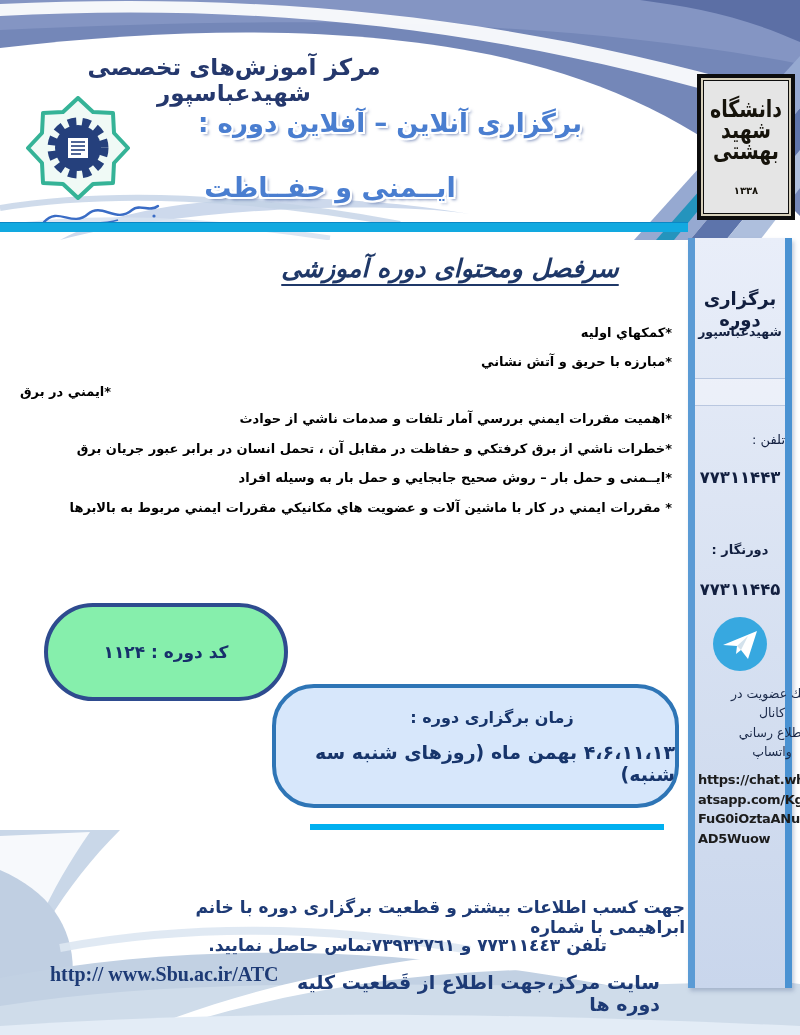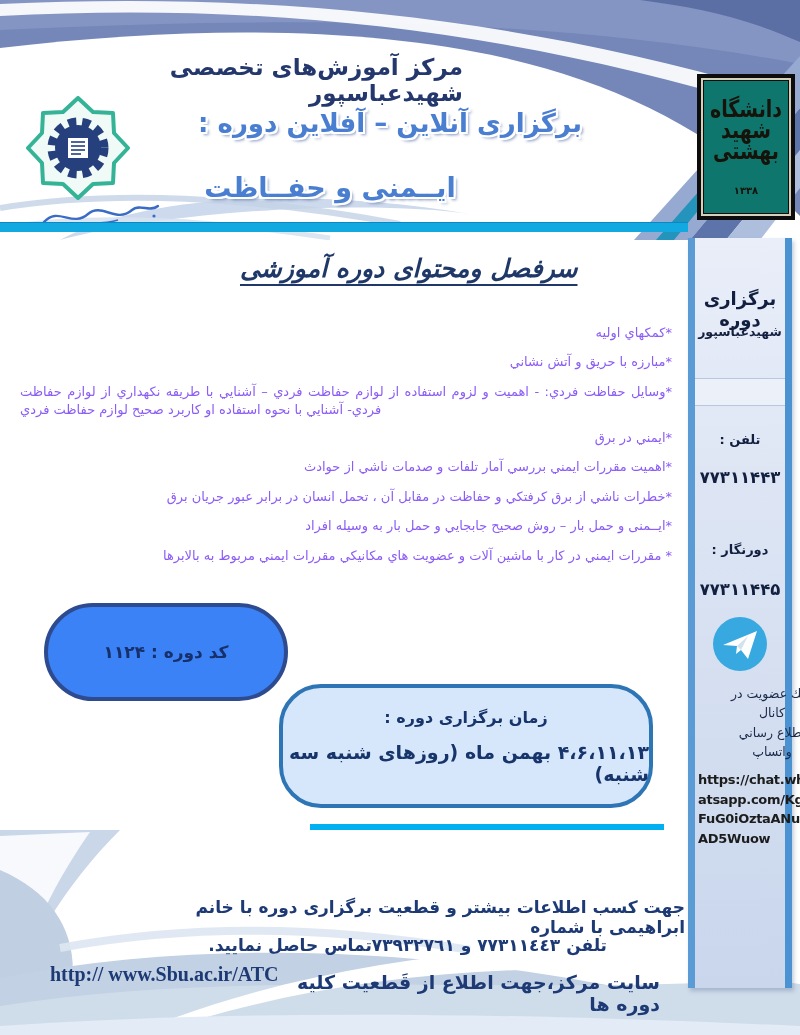--- a/index.html
+++ b/index.html
@@ -1,67 +1,67 @@
 <!DOCTYPE html>
 <html lang="fa"><head>
 <meta charset="utf-8">
 <style>
   html,body{margin:0;padding:0;}
   body{width:800px;height:1035px;position:relative;overflow:hidden;background:#ffffff;
        font-family:"DejaVu Sans","Liberation Sans",sans-serif;}
   .abs{position:absolute;}
   
   #header-art{left:0;top:0;width:800px;height:240px;}
-  .center-name{left:23px;top:54px;width:440px;direction:rtl;
+  .center-name{left:14px;top:54px;width:440px;text-align:center;direction:rtl;
       font-size:23px;font-weight:bold;color:#25386d;}
   .outlined-blue{color:#4a7ed0;font-weight:bold;direction:rtl;text-align:center;
       text-shadow:-2px -2px 0 #fff,2px -2px 0 #fff,-2px 2px 0 #fff,2px 2px 0 #fff,
                   -2px 0 0 #fff,2px 0 0 #fff,0 -2px 0 #fff,0 2px 0 #fff,3px 3px 3px rgba(40,70,140,.55);}
   .delivery-mode{left:170px;top:108px;width:440px;font-size:26px;}
   .course-title{left:180px;top:172px;width:300px;font-size:27px;letter-spacing:1px;}
   .cyan-rule{left:0;top:222px;width:688px;height:9px;background:#12a9e0;border-top:1px solid #0b87c5;}
   
-  .sbu-logo{left:697px;top:74px;width:90px;height:138px;background:#0f766e;
+  .sbu-logo{left:697px;top:74px;width:90px;height:138px;background:#e5e5e5;
       border:4px solid #0d0d0d;box-shadow:inset 0 0 0 2px #d6cfba, inset 0 0 0 3px #0d0d0d;
       display:flex;flex-direction:column;justify-content:center;align-items:center;z-index:3;}
   .sbu-logo .w{direction:rtl;font-weight:bold;color:#16130b;font-size:19px;line-height:1.12;
       transform:scaleY(1.25);letter-spacing:-1px;}
   .sbu-logo .y{font-size:10px;color:#16130b;font-weight:bold;margin-top:24px;}
   
   #center-logo{left:26px;top:96px;width:104px;height:104px;}
   #signature{left:38px;top:198px;width:126px;height:34px;}
   
-  .syllabus-title{right:140px;top:254px;width:420px;direction:rtl;text-align:left;
+  .syllabus-title{right:140px;top:254px;width:420px;direction:rtl;text-align:center;
       font-size:25px;font-weight:bold;font-style:italic;color:#1f3868;
       text-decoration:underline;text-underline-offset:7px;}
   .syllabus-list{left:20px;top:324px;width:652px;direction:rtl;}
-  .syl-item{font-size:13px;font-weight:normal;color:#8b5cf6;line-height:1.42;
+  .syl-item{font-size:13px;font-weight:bold;color:#000000;line-height:1.42;
       margin-bottom:11px;text-align:right;}
   .syl-item:nth-child(3){text-align:justify;text-align-last:left;margin-bottom:9px;}
   
-  .pill{border-radius:50px;background:#3b82f6;direction:rtl;display:flex;flex-direction:column;
+  .pill{border-radius:50px;background:#86efac;direction:rtl;display:flex;flex-direction:column;
       justify-content:center;align-items:center;}
   .pill-code{left:44px;top:603px;width:236px;height:90px;border:4px solid #2e4b8f;}
   .pill-code .t{font-size:17px;font-weight:bold;color:#17306b;}
-  .pill-time{left:279px;top:684px;width:366px;height:116px;border:4px solid #2e75b6;
-      background:#d7e7fb;border-radius:42px;}
+  .pill-time{left:272px;top:684px;width:366px;height:116px;border:4px solid #2e75b6;
+      background:#d7e7fb;border-radius:42px;padding-left:33px;}
   .pill-time .t1{font-size:16px;font-weight:bold;color:#17356b;margin-bottom:14px;}
   .pill-time .t2{font-size:19px;font-weight:bold;color:#17356b;}
   .cyan-bar2{left:310px;top:824px;width:354px;height:11px;background:#00b0f0;}
   
   .sidebar{left:688px;top:238px;width:90px;height:750px;z-index:2;
       border-left:7px solid #5b9bd5;border-right:7px solid #4a92d2;
       background:linear-gradient(180deg,#e9eef9 0%,#d6e0f1 55%,#c9d6ec 100%);
       box-shadow:2px 3px 4px rgba(90,110,150,.35);}
   .sb{position:absolute;width:100%;text-align:center;direction:rtl;color:#121f3f;}
   .sb-org1{top:50px;font-size:18px;font-weight:bold;}
   .sb-org2{top:86px;font-size:12.5px;font-weight:bold;}
   .sb-div{top:140px;height:26px;width:100%;border-top:1px solid #b9c7e0;border-bottom:1px solid #b9c7e0;
       background:rgba(255,255,255,.35);}
-  .sb-phlab{top:194px;font-size:13px;font-weight:bold;}
+  .sb-phlab{top:194px;font-size:13px;font-weight:normal;text-align:right;}
   .sb-phnum{top:230px;font-size:16.5px;font-weight:bold;letter-spacing:1px;}
   .sb-fxlab{top:304px;font-size:13px;font-weight:bold;}
   .sb-fxnum{top:342px;font-size:16.5px;font-weight:bold;letter-spacing:1px;}
   .sb-tg{top:378px;left:17px;width:56px;height:56px;}
   .sb-channel{top:446px;font-weight:normal;font-size:12.5px;line-height:1.55;color:#1b2a4a;margin-left:32px;}
   .sb-url{top:532px;text-align:left;direction:ltr;padding-left:3px;font-size:13px;
       font-weight:bold;color:#1c1c1c;line-height:1.5;letter-spacing:-0.3px;}
   
   #footer-art{left:0;top:830px;width:800px;height:205px;}
   .contact1{right:115px;top:897px;width:560px;direction:rtl;text-align:right;
@@ -123,21 +123,20 @@
   <circle cx="116" cy="18" r="1.6" fill="#3a6cc5"></circle>
 </svg>
 
 <div class="abs cyan-rule"></div>
 
 <div class="abs syllabus-title">سرفصل ومحتوای دوره آموزشی</div>
 
 <div class="abs syllabus-list">
     <div class="syl-item">*کمکهاي اوليه</div>
     <div class="syl-item">*مبارزه با حريق و آتش نشاني</div>
-    <div class="syl-item">*وسايل حفاظت فردي: - اهميت و لزوم استفاده از لوازم حفاظت فردي – آشنايي با طريقه نكهداري از لوازم حفاظت فردي- آشنايي با نحوه استفاده او كاربرد صحيح لوازم حفاظت فردي</div>
     <div class="syl-item">*ايمني در برق</div>
     <div class="syl-item">*اهميت مقررات ايمني بررسي آمار تلفات و صدمات ناشي از حوادث</div>
     <div class="syl-item">*خطرات ناشي از برق كرفتكي و حفاظت در مقابل آن ، تحمل انسان در برابر عبور جريان برق</div>
     <div class="syl-item">*ایــمنی و حمل بار – روش صحيح جابجايي و حمل بار به وسيله افراد</div>
     <div class="syl-item">* مقررات ايمني در كار با ماشين آلات و عضویت هاي مكانيكي مقررات ايمني مربوط به بالابرها</div>
   </div>
 
 <div class="abs pill pill-code">
   <div class="t">کد دوره : ۱۱۲۴</div>
 </div>

